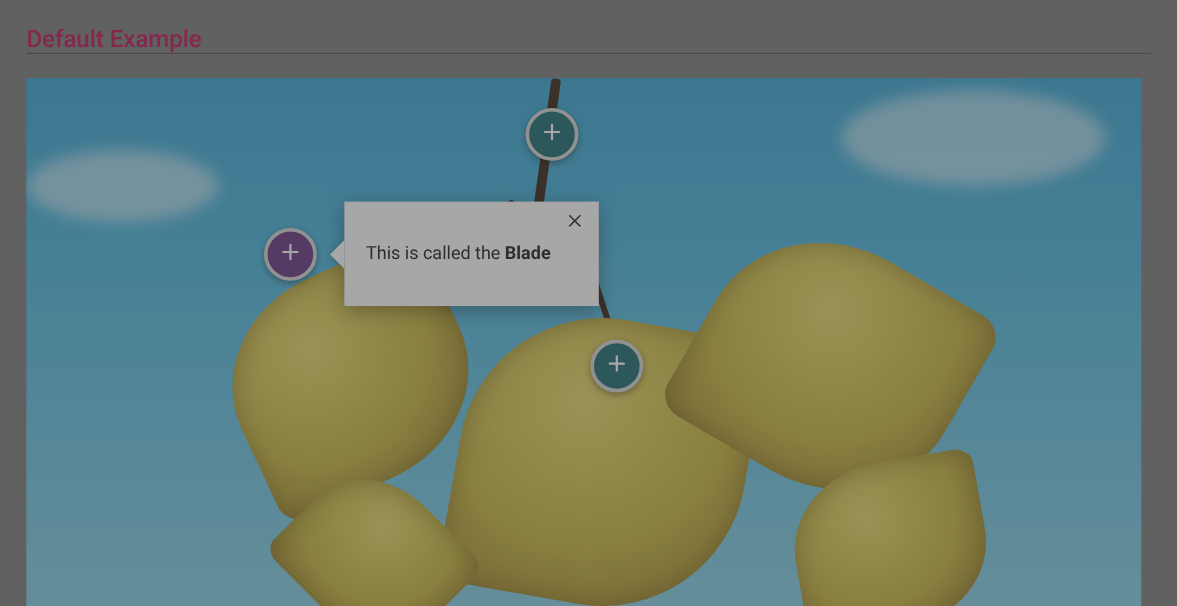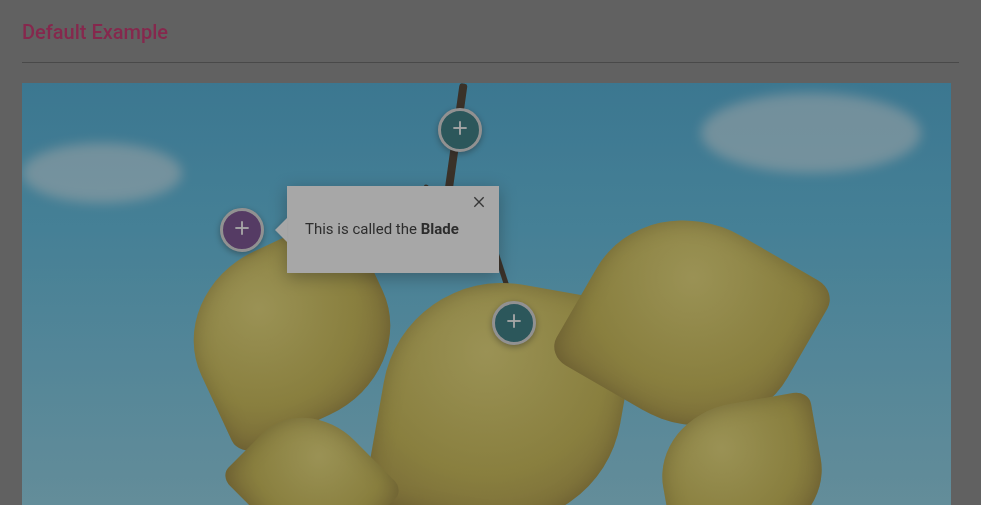--- a/index.html
+++ b/index.html
@@ -11,21 +11,21 @@
       overflow: hidden;
       position: relative;
     }
     .container {
       padding: 20px 22px;
     }
     .section-title {
       color: #c2185b;
       font-size: 20px;
       font-weight: 500;
-      margin-bottom: 18px;
+      margin-bottom: 0;
     }
     .divider {
       height: 1px;
       background: #555;
       margin-bottom: 20px;
     }
     .image-area {
       position: relative;
       width: 929px;
       height: 476px;

